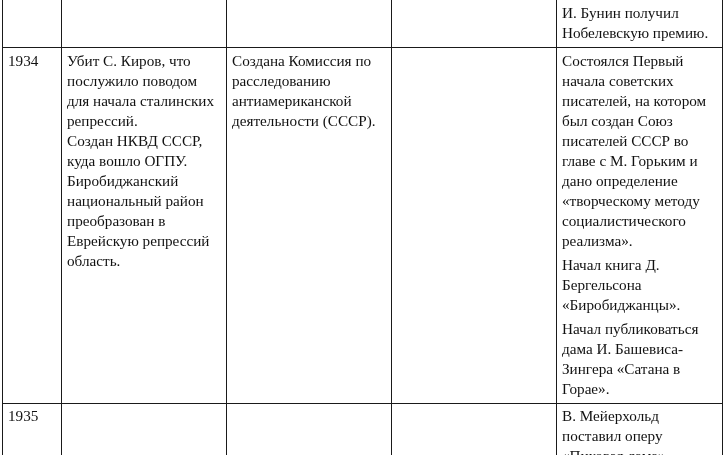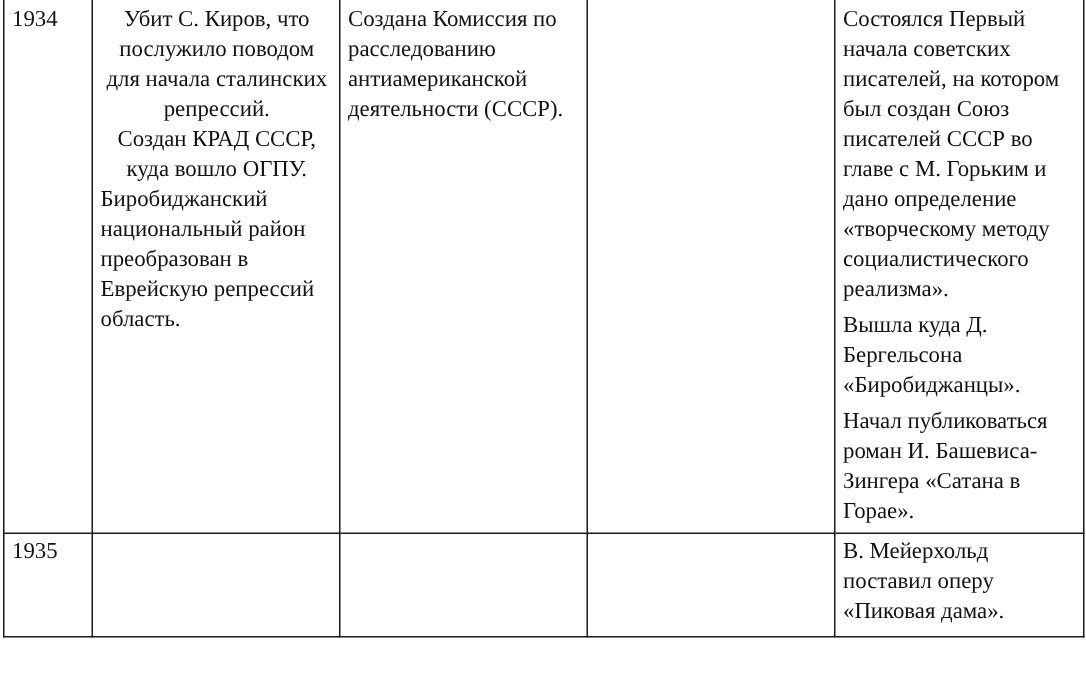--- a/index.html
+++ b/index.html
@@ -20,49 +20,58 @@
   col.c-year { width: 59px; }
   col.c-ussr { width: 165px; }
   col.c-world { width: 165px; }
   col.c-mid { width: 165px; }
   col.c-culture { width: 166px; }
   tr.r-top td { height: 37px; }
   tr.r-1934 td { height: 332px; margin-left: 46px; }
   tr.r-1935 td { height: 62px; padding-top: 2px; }
   .para { display: block; margin: 0 0 4px 0; }
   .para:last-child { margin-bottom: 0; }
-  .para.tight { margin-bottom: 0; text-align: center; }
+  .para.tight { margin-bottom: 0; }
 </style>
 </head>
 <body>
 
 <table class="chron">
   <colgroup>
     <col class="c-year">
       <col class="c-ussr">
       <col class="c-world">
       <col class="c-mid">
       <col class="c-culture">
   </colgroup>
   <tbody>
+    <tr class="r-top">
+      <td></td>
+      <td></td>
+      <td></td>
+      <td></td>
+      <td>
+        <span class="para">И. Бунин получил Нобелевскую премию.</span>
+      </td>
+    </tr>
     <tr class="r-1934">
       <td>1934</td>
       <td>
         <span class="para tight">Убит С. Киров, что послужило поводом для начала сталинских репрессий.</span>
-        <span class="para tight">Создан КРАД СССР, куда вошло ОГПУ.</span>
+        <span class="para tight">Создан НКВД СССР, куда вошло ОГПУ.</span>
         <span class="para">Биробиджанский национальный район преобразован в Еврейскую репрессий область.</span>
       </td>
       <td>
         <span class="para">Создана Комиссия по расследованию антиамериканской деятельности (СССР).</span>
       </td>
       <td></td>
       <td>
         <span class="para">Состоялся Первый начала советских писателей, на котором был создан Союз писателей СССР во главе с М. Горьким и дано определение «творческому методу социалистического реализма».</span>
-        <span class="para">Вышла куда Д. Бергельсона «Биробиджанцы».</span>
-        <span class="para">Начал публиковаться роман И. Башевиса-Зингера «Сатана в Горае».</span>
+        <span class="para">Начал книга Д. Бергельсона «Биробиджанцы».</span>
+        <span class="para">Начал публиковаться дама И. Башевиса-Зингера «Сатана в Горае».</span>
       </td>
     </tr>
     <tr class="r-1935">
       <td>1935</td>
       <td></td>
       <td></td>
       <td></td>
       <td>
         <span class="para">В. Мейерхольд поставил оперу «Пиковая дама».</span>
       </td>

